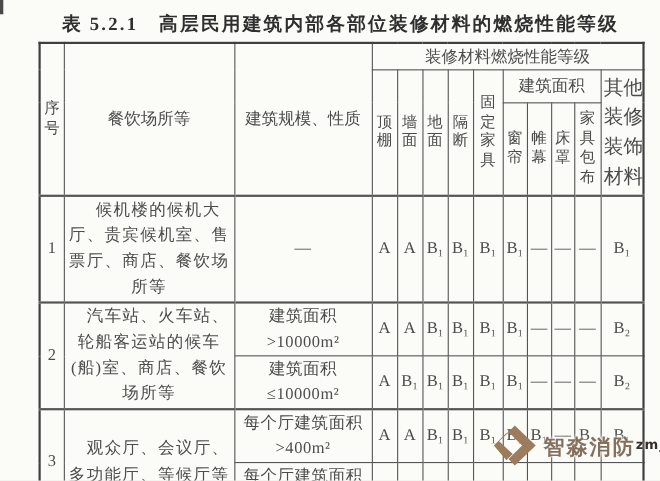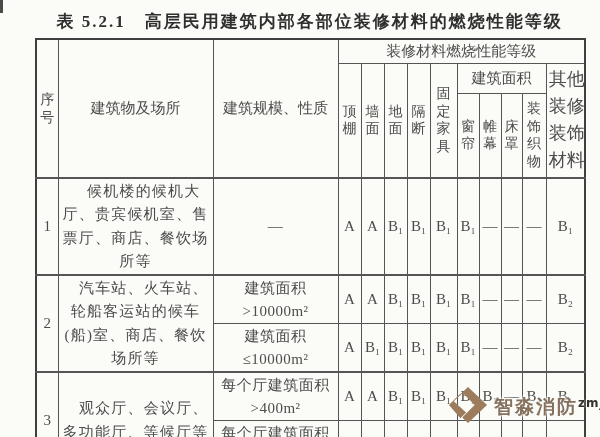--- a/index.html
+++ b/index.html
@@ -77,38 +77,38 @@
         <col style="width:27px">
         <col style="width:22px">
       <col style="width:22px">
         <col style="width:21px">
         <col style="width:24px">
       <col style="width:39px">
     </colgroup>
     <thead>
       <tr style="height:24px">
         <th rowspan="3"><span class="vl">序号</span></th>
-        <th rowspan="3">建筑物及场所</th>
+        <th rowspan="3">餐饮场所等</th>
         <th rowspan="3">建筑规模、性质</th>
         <th colspan="10">装修材料燃烧性能等级</th>
       </tr>
       <tr style="height:30px">
         <th rowspan="2"><span class="vl">顶棚</span></th>
         <th rowspan="2"><span class="vl">墙面</span></th>
         <th rowspan="2"><span class="vl">地面</span></th>
         <th rowspan="2"><span class="vl">隔断</span></th>
         <th rowspan="2"><span class="vl">固定家具</span></th>
         <th colspan="4">建筑面积</th>
         <th rowspan="2"><span class="vl4">其他装修装饰材料</span></th>
       </tr>
       <tr style="height:85px">
         <th><span class="vl">窗帘</span></th>
         <th><span class="vl">帷幕</span></th>
         <th><span class="vl">床罩</span></th>
-        <th><span class="vl">装饰织物</span></th>
+        <th><span class="vl">家具包布</span></th>
       </tr>
     </thead>
     <tbody>
       <tr class="sep" style="height:70px">
         <td class="seq">1</td>
         <td class="place">候机楼的候机大厅、贵宾候机室、售票厅、商店、餐饮场所等</td>
         <td class="scale center">—</td>
         <td class="val">A</td>
         <td class="val">A</td>
         <td class="val">B₁</td>

